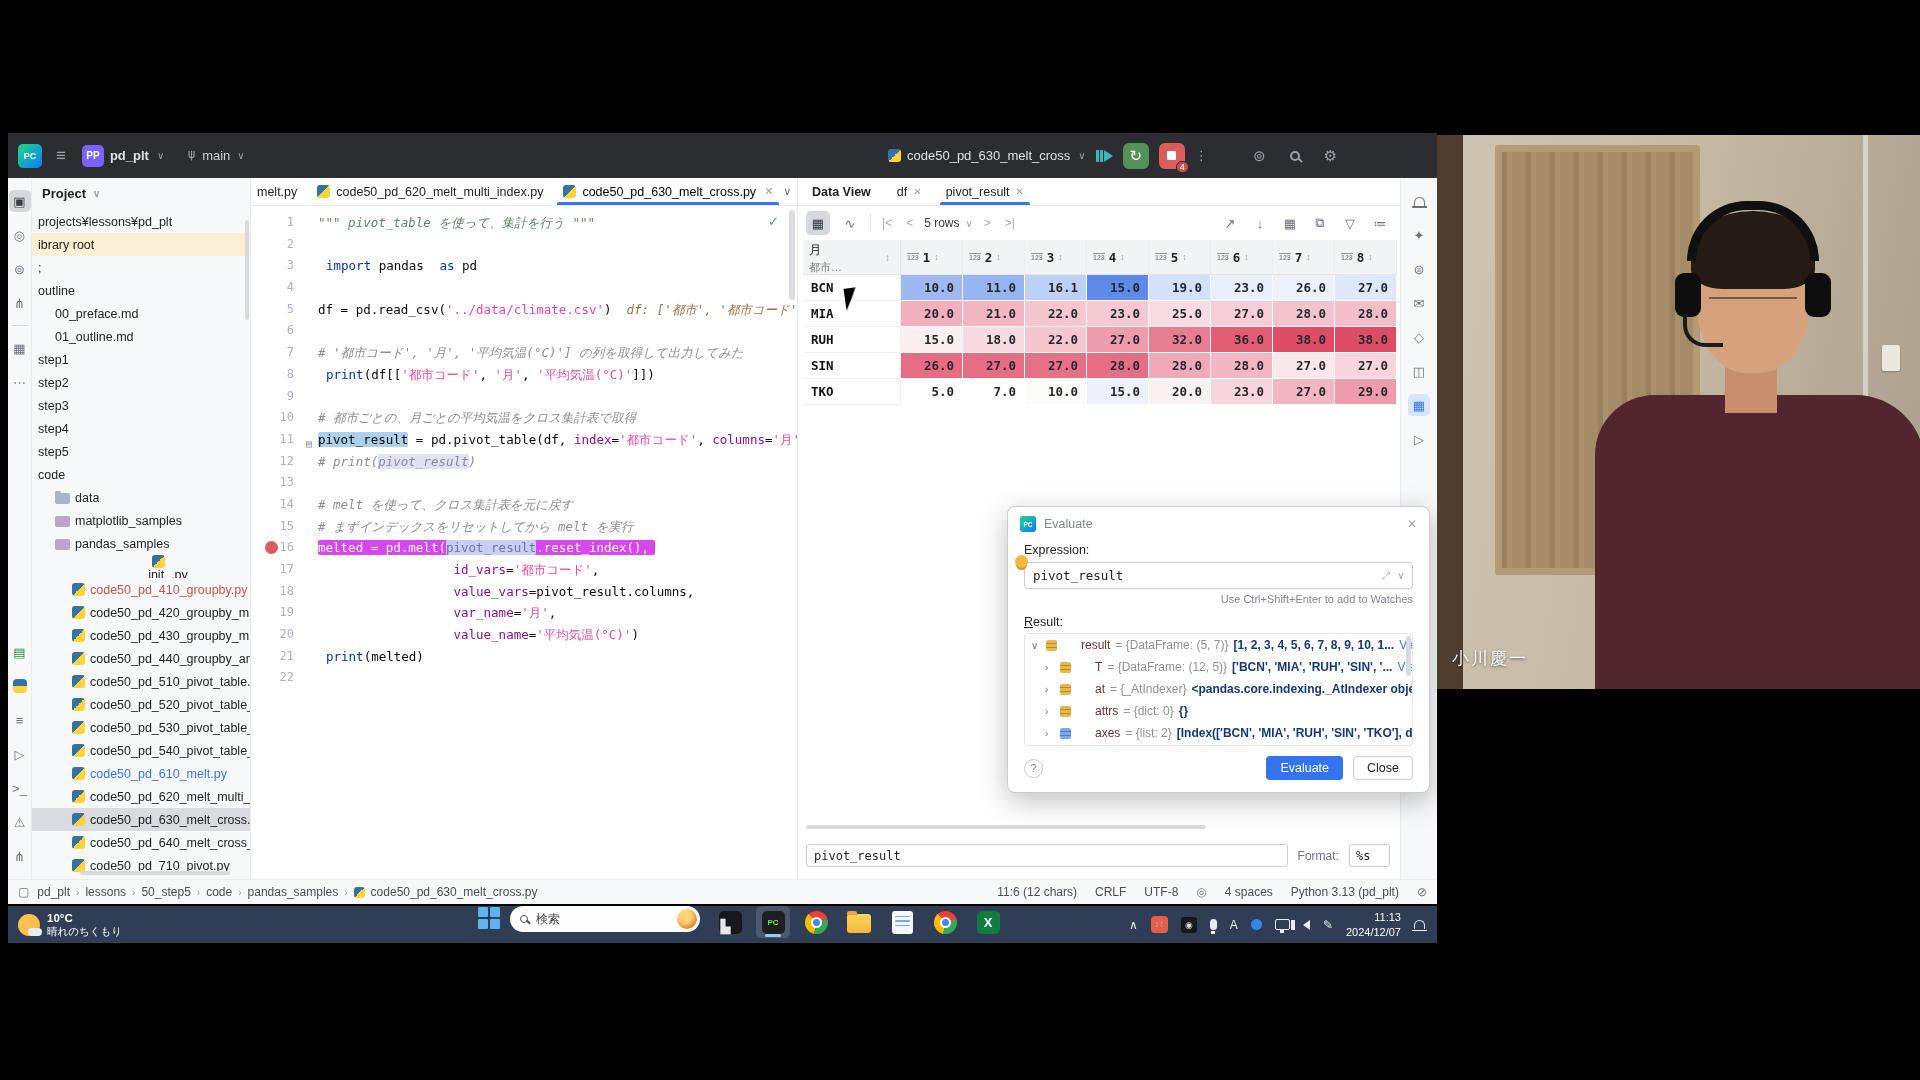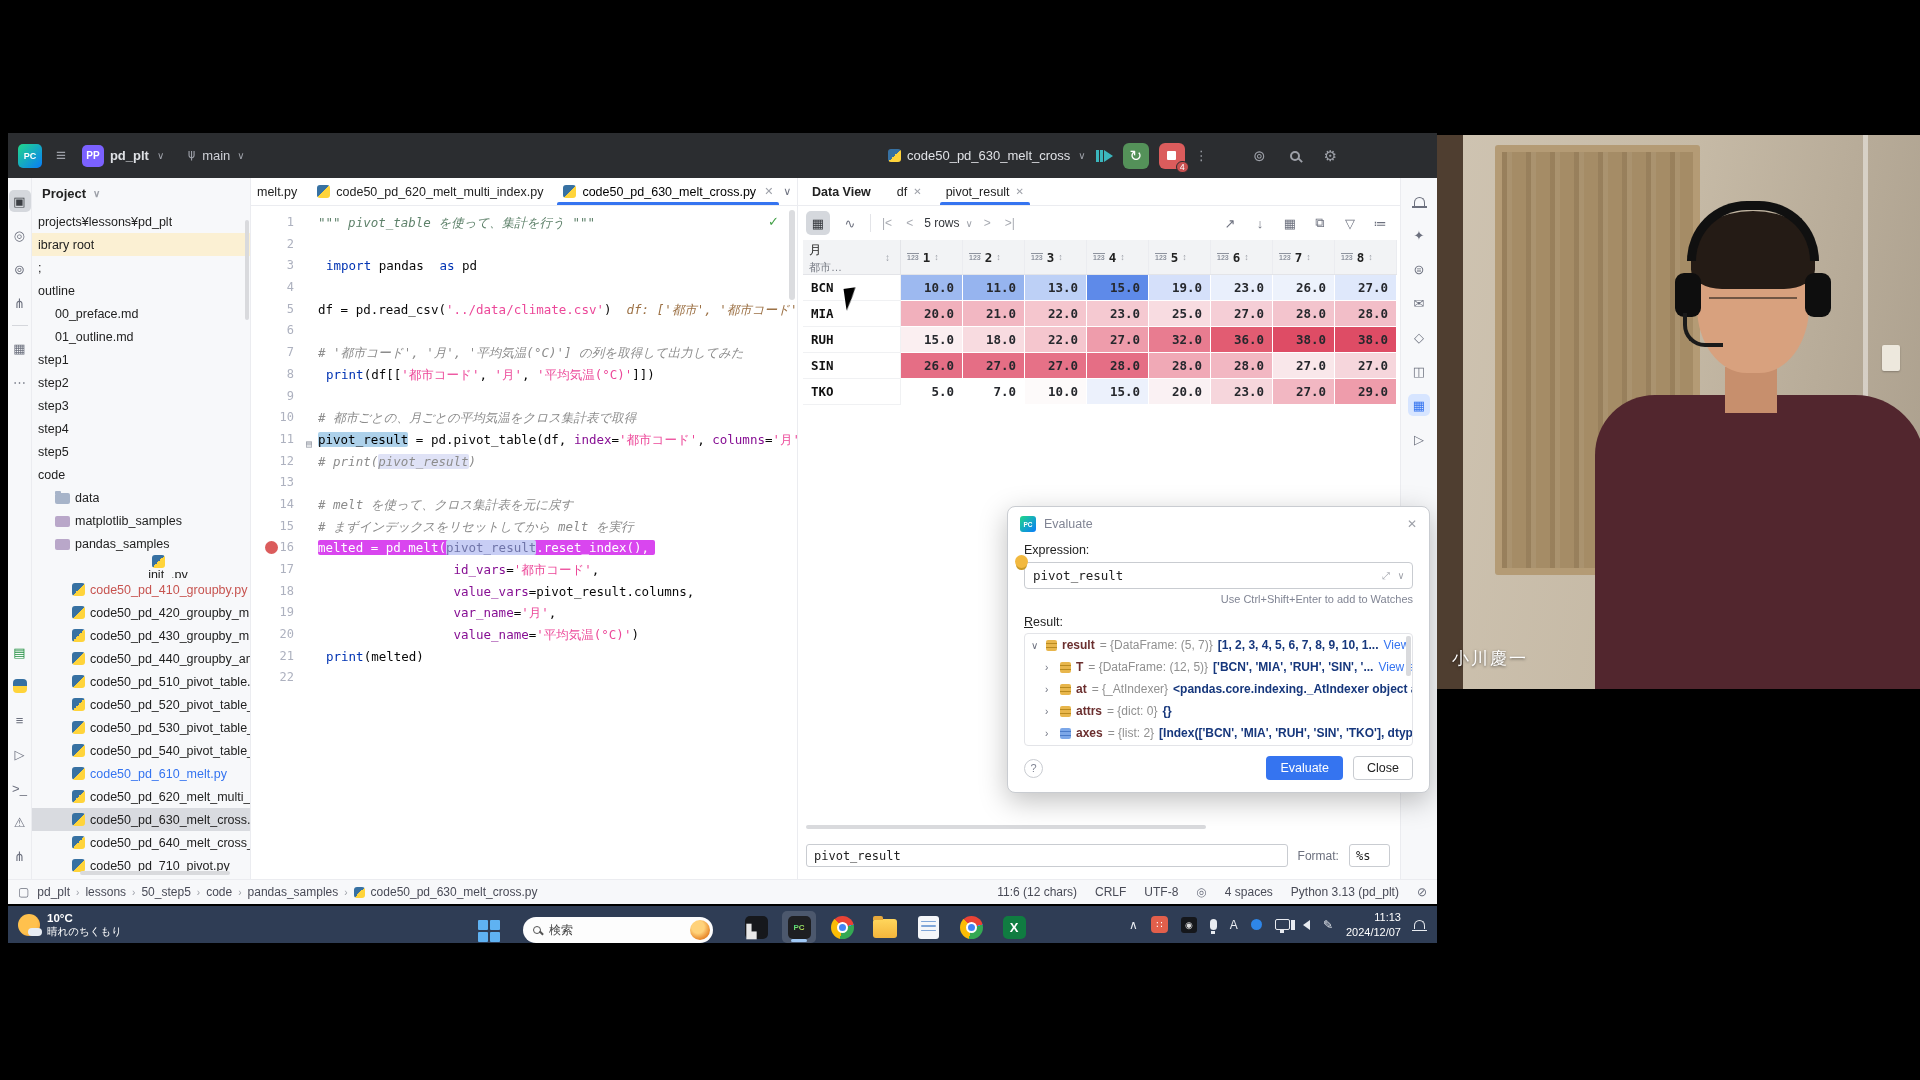--- a/index.html
+++ b/index.html
@@ -128,40 +128,40 @@
   .expr-input{height:27px;border:1px solid #C9CCD1;border-radius:4px;display:flex;align-items:center;padding:0 8px;font-family:"DejaVu Sans Mono",monospace;font-size:12.5px;background:#fff;}
   .expr-icons{margin-left:auto;color:#9DA0A8;display:flex;gap:8px;font-size:10px;}
   .watch-hint{text-align:right;color:#818594;font-size:11px;margin-top:4px;}
   .result-label{margin:10px 0 4px;}
   .result-label u{text-decoration:underline;}
   .res-box{border:1px solid #E3E4E8;border-radius:4px;height:113px;overflow:hidden;position:relative;background:#fff;}
   .res-row{display:flex;align-items:center;height:22px;font-size:12px;white-space:nowrap;overflow:hidden;padding-left:6px;gap:5px;}
   .res-chev{color:#6C707E;width:10px;font-size:10px;flex:0 0 auto;}
   .var-ic{flex:0 0 auto;width:11px;height:11px;border-radius:2px;background:repeating-linear-gradient(180deg,#E8B64C 0 3px,#B98A1F 3px 4px);}
   .var-ic.list{background:repeating-linear-gradient(180deg,#7CA7E8 0 3px,#4A7BC9 3px 4px);}
-  .res-name{color:#6B2F2F;font-weight:bold;}
+  .res-name{color:#6B2F2F;font-weight:normal;margin-left:19px;}
   .res-type{color:#909090;}
   .res-val{color:#16377C;font-weight:bold;}
   .res-link{color:#3574F0;flex:0 0 auto;}
   .res-vscroll{position:absolute;right:1px;top:2px;width:5px;height:40px;background:#D9DADD;border-radius:2px;}
   .dlg-foot{display:flex;align-items:center;padding:10px 16px 0;}
   .help-circ{width:19px;height:19px;border-radius:50%;border:1px solid #C9CCD1;color:#818594;display:flex;align-items:center;justify-content:center;font-size:11px;}
   .dlg-btns{margin-left:auto;display:flex;gap:10px;}
   .btn-eval{background:#3574F0;color:#fff;border-radius:4px;padding:5px 14px;font-size:12.5px;}
   .btn-close{background:#fff;color:#222;border:1px solid #C9CCD1;border-radius:4px;padding:4px 13px;font-size:12.5px;}
   
   #cursor{position:absolute;left:837px;top:155px;z-index:99;width:0;height:0;border-left:7px solid #000;border-right:5px solid transparent;border-bottom:12px solid transparent;border-top:10px solid #000;filter:drop-shadow(0 0 1px #fff);transform:rotate(-8deg);}
   
   #taskbar{position:absolute;left:8px;top:906px;width:1429px;height:37px;background:#2F3D55;display:flex;align-items:center;color:#fff;}
   .weather{display:flex;align-items:center;gap:7px;padding-left:10px;}
   .w-icon{width:22px;height:22px;border-radius:50%;background:radial-gradient(circle at 35% 35%,#FFC14D 0 55%,#F29A2E 100%);position:relative;}
   .w-icon::after{content:"";position:absolute;right:-2px;bottom:0;width:14px;height:8px;background:#E8EDF4;border-radius:5px;}
   .w-text{display:flex;flex-direction:column;line-height:1.15;font-size:10.5px;}
   .w-temp{font-weight:bold;font-size:11.5px;}
-  .tb-centergrp{position:absolute;left:469px;display:flex;align-items:flex-end;gap:22px;height:37px;}
+  .tb-centergrp{position:absolute;left:469px;display:flex;align-items:flex-start;gap:9px;height:37px;}
   .start{width:24px;height:24px;display:grid;grid-template-columns:10px 10px;grid-template-rows:10px 10px;gap:2px;padding:1px;}
   .start i{background:#5FB2F2;border-radius:1px;}
   .searchbox{width:190px;height:26px;background:#FDFDFD;border-radius:13px;display:flex;align-items:center;padding:0 3px 0 10px;color:#444;gap:8px;font-size:12px;}
   .mag-d{width:8px;height:8px;border:1.6px solid #555;border-radius:50%;position:relative;}
   .mag-d::after{content:"";position:absolute;width:5px;height:1.6px;background:#555;transform:rotate(45deg);right:-4px;bottom:-1px;}
   .bing-orb{margin-left:auto;width:20px;height:20px;border-radius:50%;background:radial-gradient(circle at 40% 35%,#FFD27A 0 35%,#E88A2D 70%,#B85E18 100%);}
   .apps{display:flex;align-items:center;gap:9px;margin-left:4px;}
   .appwrap{width:34px;height:32px;display:flex;align-items:center;justify-content:center;border-radius:5px;position:relative;}
   .appwrap.active{background:rgba(255,255,255,.14);}
   .appwrap.active::after{content:"";position:absolute;bottom:1px;left:9px;right:9px;height:3px;border-radius:2px;background:#9FC8F5;}
@@ -493,21 +493,21 @@
             <div class="dv-hcell">
               <span class="n123">123</span>
               <span>8</span>
               <span class="sort">↕</span>
             </div>
           </div>
           <div class="dv-row">
             <div class="dv-rh">BCN</div>
             <div class="dv-cell" style="background: rgb(157, 185, 240);">10.0</div>
             <div class="dv-cell" style="background: rgb(150, 180, 239);">11.0</div>
-            <div class="dv-cell" style="background: rgb(189, 208, 246);">13.0</div>
+            <div class="dv-cell" style="background: rgb(189, 208, 246);">16.1</div>
             <div class="dv-cell" style="background: rgb(94, 138, 233);">15.0</div>
             <div class="dv-cell" style="background: rgb(213, 224, 250);">19.0</div>
             <div class="dv-cell" style="background: rgb(233, 239, 252);">23.0</div>
             <div class="dv-cell" style="background: rgb(237, 242, 252);">26.0</div>
             <div class="dv-cell" style="background: rgb(223, 232, 251);">27.0</div>
           </div>
           <div class="dv-row">
             <div class="dv-rh">MIA</div>
             <div class="dv-cell" style="background: rgb(241, 176, 188);">20.0</div>
             <div class="dv-cell" style="background: rgb(242, 183, 194);">21.0</div>

